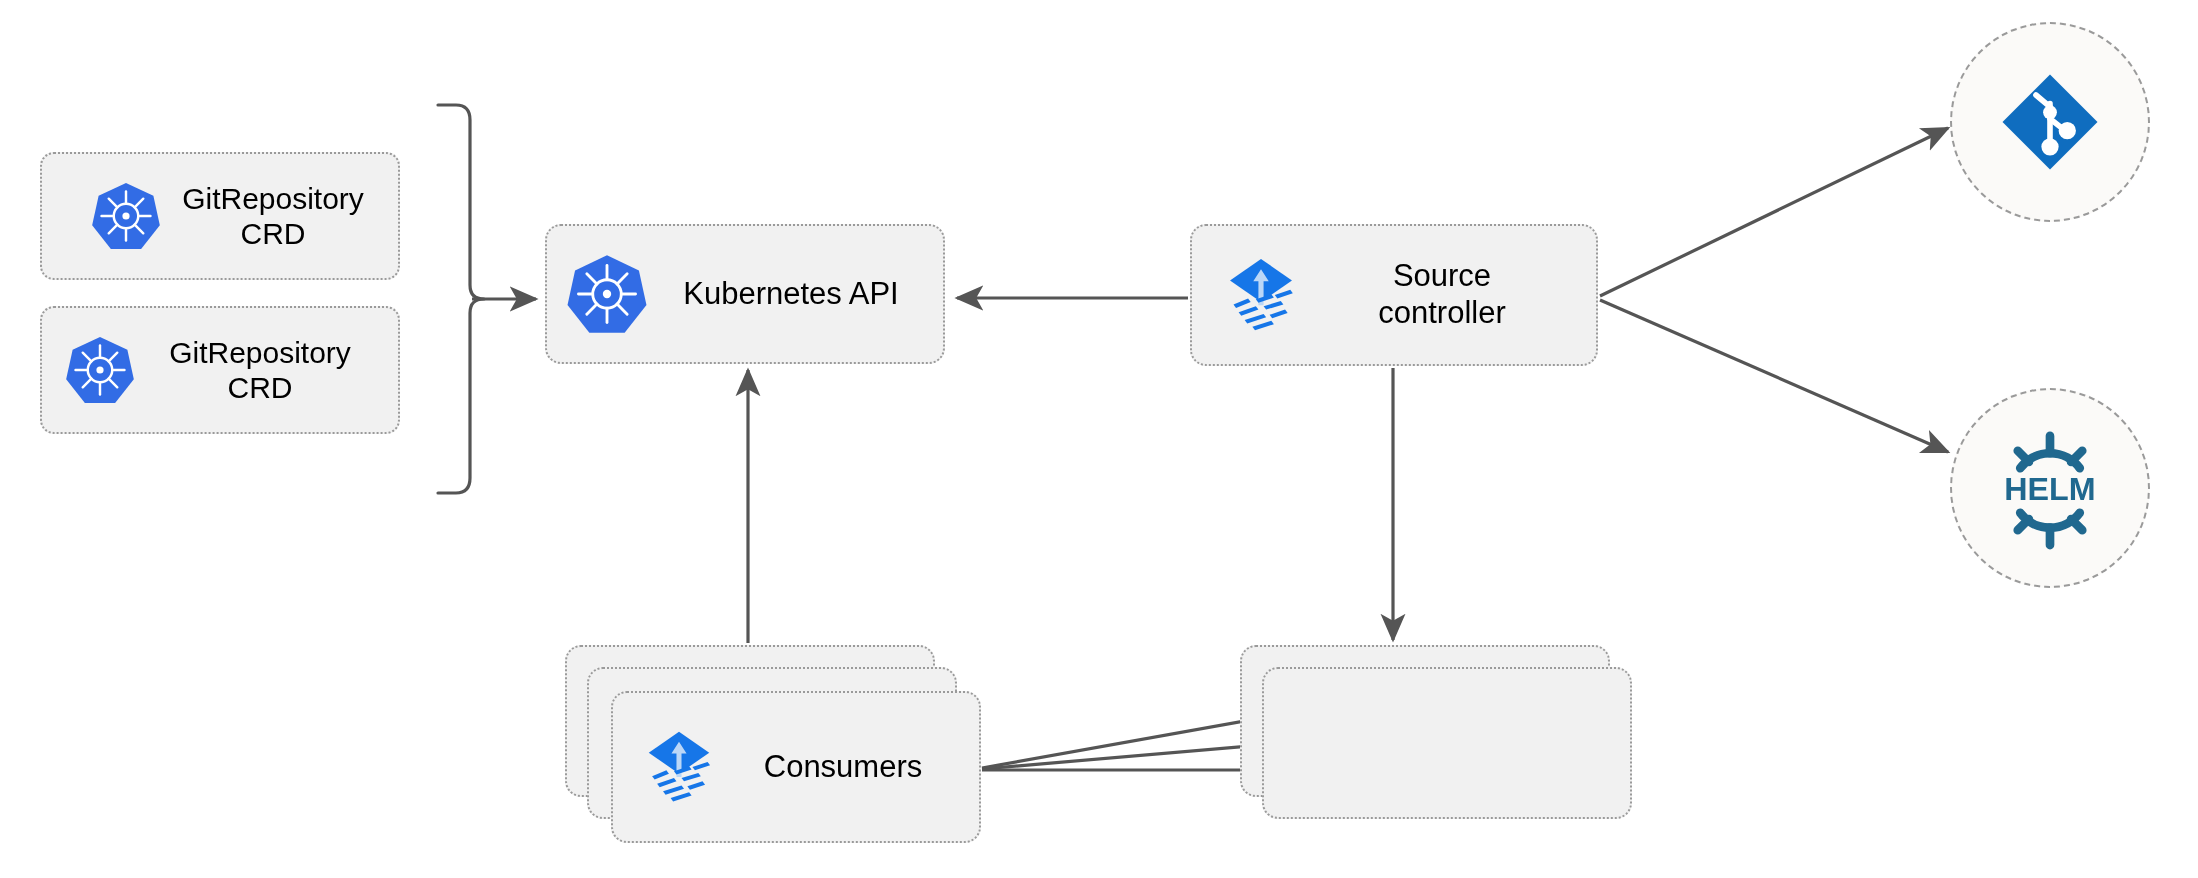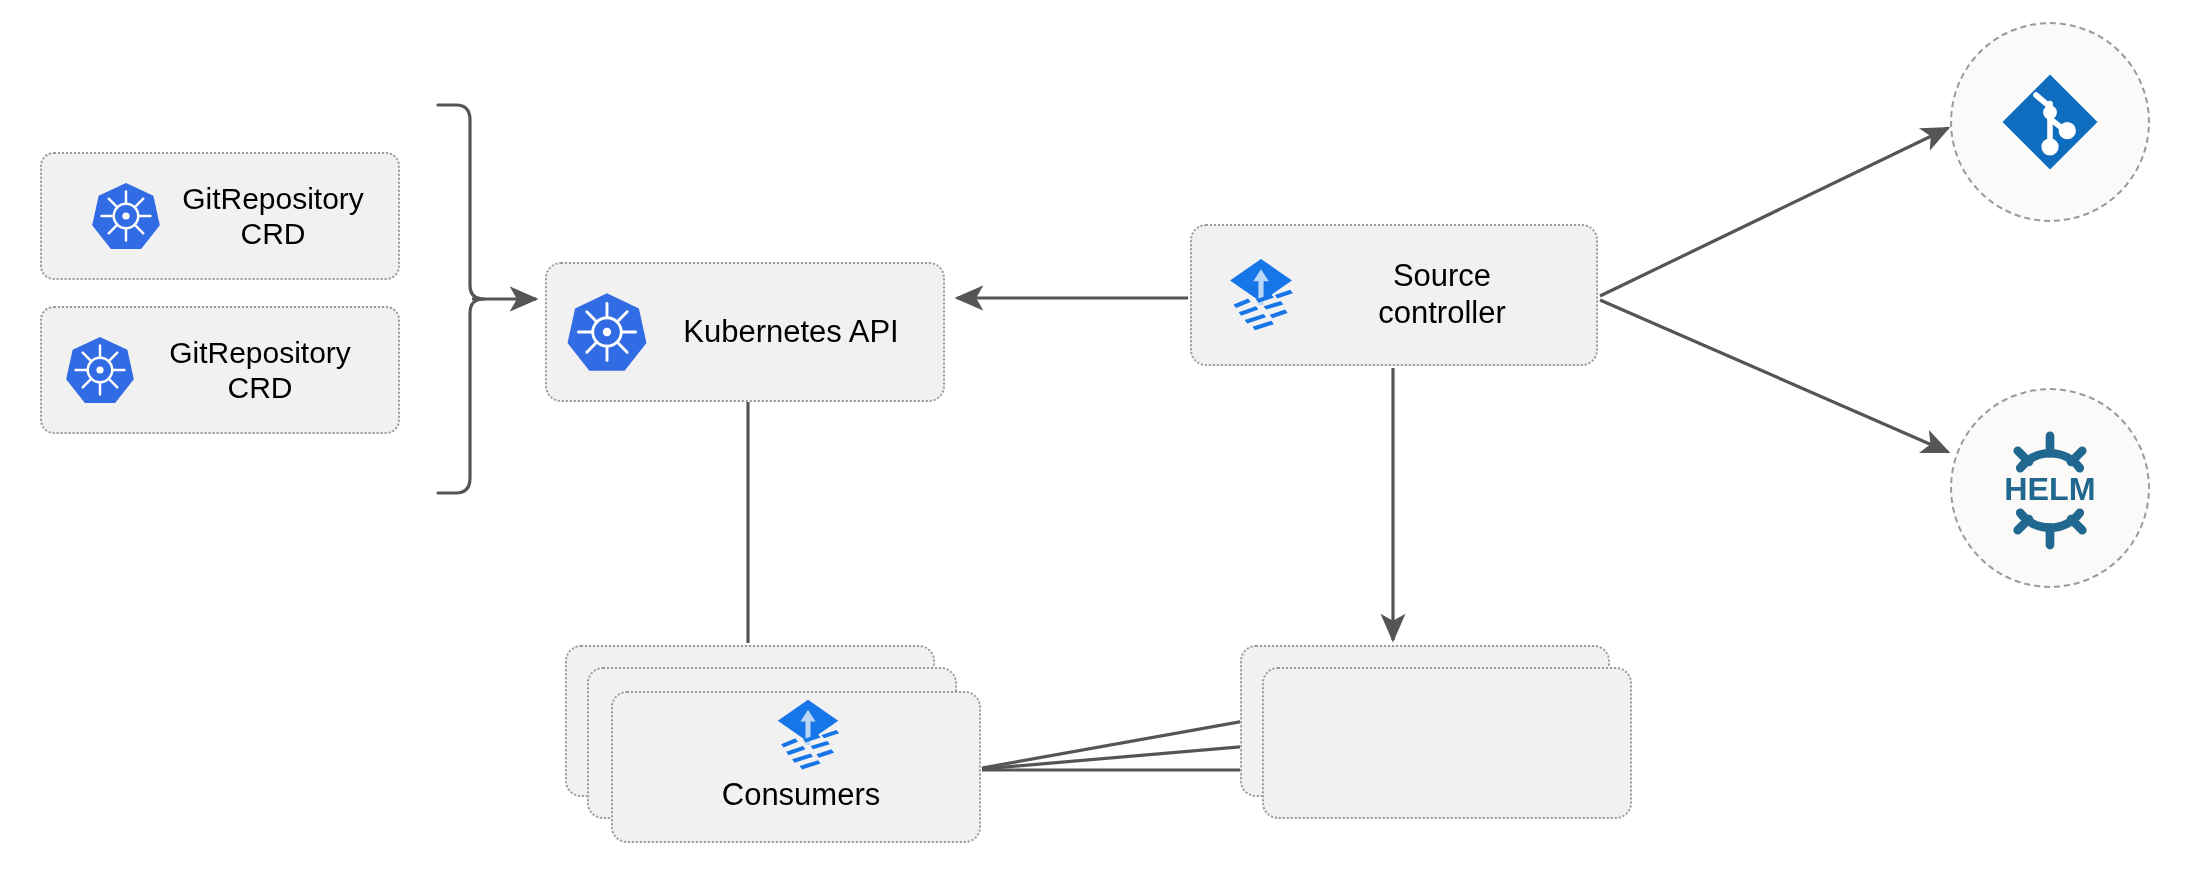--- a/index.html
+++ b/index.html
@@ -64,21 +64,20 @@
   #crd-git { top: 152px; padding-left: 48px; }
   #crd-helm { top: 306px; }
 
   
   #k8s-api {
     left: 545px;
     top: 224px;
     width: 400px;
     height: 140px;
     padding-left: 18px;
-    margin-top: 38px;
   }
   #k8s-api .label {
     font-size: 31px;
     flex: 1;
     padding-right: 10px;
   }
 
   
   #source-controller {
     left: 1190px;
@@ -107,21 +106,21 @@
     border-radius: 16px;
     width: 370px;
     height: 152px;
   }
   .stack .sheet.s1 { left: 0px;  top: 0px;  }
   .stack .sheet.s2 { left: 22px; top: 22px; }
   .stack .sheet.s3 {
     left: 46px;
     top: 46px;
     display: flex;
-    flex-direction: column;
+    flex-direction: row;
     align-items: center;
     padding-left: 24px;
   }
   .stack .label {
     color: #000;
     font-size: 31px;
     flex: 1;
     text-align: center;
     padding-right: 14px;
   }

